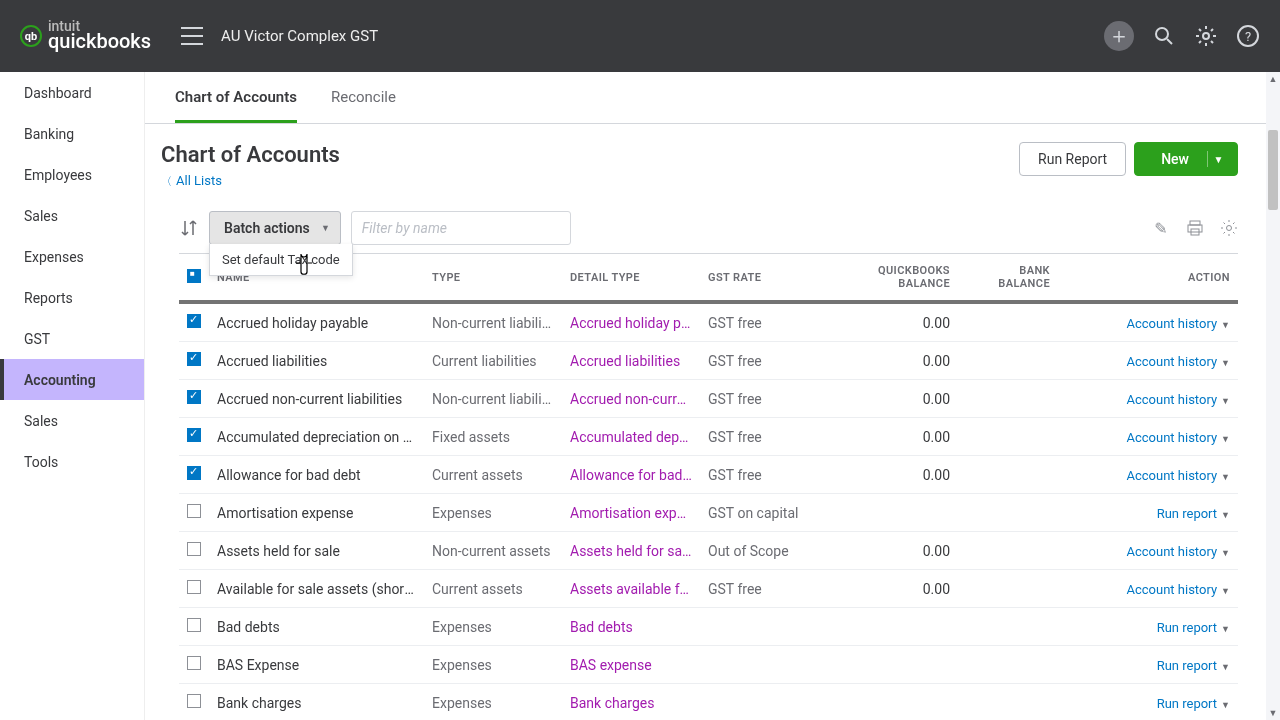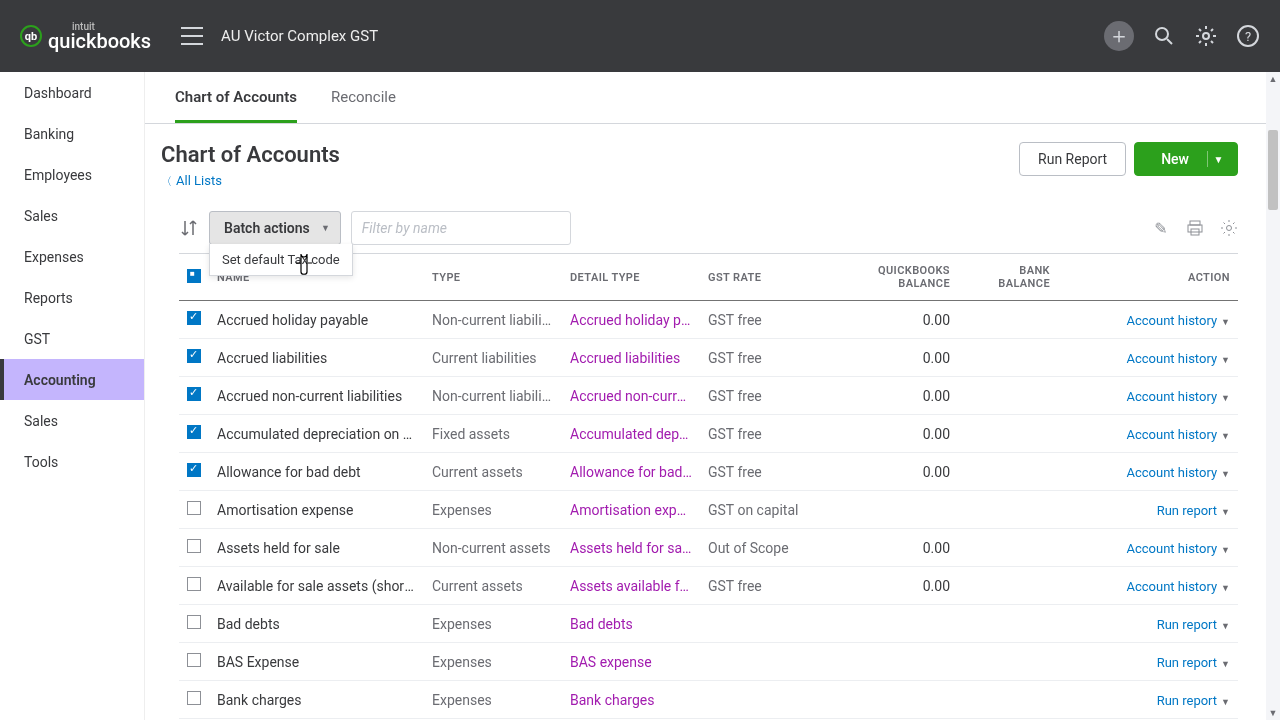--- a/index.html
+++ b/index.html
@@ -2,21 +2,21 @@
 <html><head>
 <meta charset="utf-8">
 <style>
 * { margin:0; padding:0; box-sizing:border-box; font-family:-apple-system,BlinkMacSystemFont,"Segoe UI",Roboto,Arial,sans-serif; }
 body { width:1280px; height:720px; background:#fff; overflow:hidden; position:relative; }
 
 
 .topbar { height:72px; background:#393a3d; color:#fff; display:flex; align-items:center; padding:0 20px; }
 .logo { display:flex; align-items:center; gap:6px; font-size:20px; font-weight:500; }
 .logo .circ { width:22px; height:22px; border:2px solid #2ca01c; border-radius:50%; display:flex; align-items:center; justify-content:center; font-size:11px; color:#fff; font-weight:bold; }
-.logo .intuit { font-size:10px; line-height:9px; color:#bbb;margin-left:24px; }
+.logo .intuit { font-size:14px; line-height:9px; color:#bbb; }
 .ham { margin-left:30px; cursor:pointer; }
 .ham svg { display:block; }
 .company { margin-left:18px; font-size:15px; color:#eee; }
 .topright { margin-left:auto; display:flex; gap:18px; align-items:center; }
 .topright .ico { width:24px; height:24px; cursor:pointer; color:#d4d7dc; display:flex; align-items:center; justify-content:center; }
 .topright .plus { width:30px; height:30px; border-radius:50%; background:#6b6c72; display:flex; align-items:center; justify-content:center; font-size:22px; line-height:1; }
 
 
 .sidebar { position:absolute; top:72px; left:0; width:145px; bottom:0; background:#fff; border-right:1px solid #eee; }
 .sidebar .item { height:41px; display:flex; align-items:center; padding-left:24px; font-size:14px; color:#393a3d; cursor:pointer; }
@@ -48,21 +48,21 @@
 .batchmenu { position:absolute; top:33px; left:0; background:#fff; border:1px solid #d4d7dc; border-top:none; box-shadow:0 2px 6px rgba(0,0,0,0.1); min-width:140px; z-index:10; }
 .batchmenu .mi { padding:8px 12px; font-size:13px; color:#393a3d; cursor:pointer; white-space:nowrap; }
 .filter { height:34px; border:1px solid #d4d7dc; border-radius:3px; padding:0 10px; font-size:14px; color:#393a3d; width:220px; font-style:italic; }
 .filter::placeholder { color:#babec5; }
 .tbicons { margin-left:auto; display:flex; gap:16px; color:#8d9096; }
 .tbicons .ic { width:18px; height:18px; cursor:pointer; display:flex; align-items:center; justify-content:center; }
 
 
 .tablewrap { padding:0 28px 0 34px; }
 table { width:100%; border-collapse:collapse; font-size:14px; }
-th { text-align:left; font-size:11px; font-weight:600; color:#6b6c72; letter-spacing:0.4px; padding:10px 8px; border-bottom:1px solid #737373; border-top:1px solid #d4d7dc; }
+th { text-align:left; font-size:11px; font-weight:600; color:#6b6c72; letter-spacing:0.4px; padding:10px 8px; border-bottom:4px solid #737373; border-top:1px solid #d4d7dc; }
 th.num, td.num { text-align:right; }
 th.act, td.act { text-align:right; padding-right:8px;}
 td { padding:10px 8px; border-bottom:1px solid #eceef1; color:#393a3d; white-space:nowrap; overflow:hidden; text-overflow:ellipsis; }
 td.detail { color:#a21caf; max-width:130px;}
 td.name { color:#393a3d; max-width:210px;}
 td.type { color:#6b6c72; max-width:135px;}
 td.rate { color:#6b6c72; }
 .chk { width:14px; height:14px; border:1px solid #8d9096; background:#fff; display:inline-block; cursor:pointer; position:relative; }
 .chk.checked { background:#0077c5; border-color:#0077c5; }
 .chk.checked::after { content:"✓"; color:#fff; font-size:11px; position:absolute; left:1px; top:-2px; }

